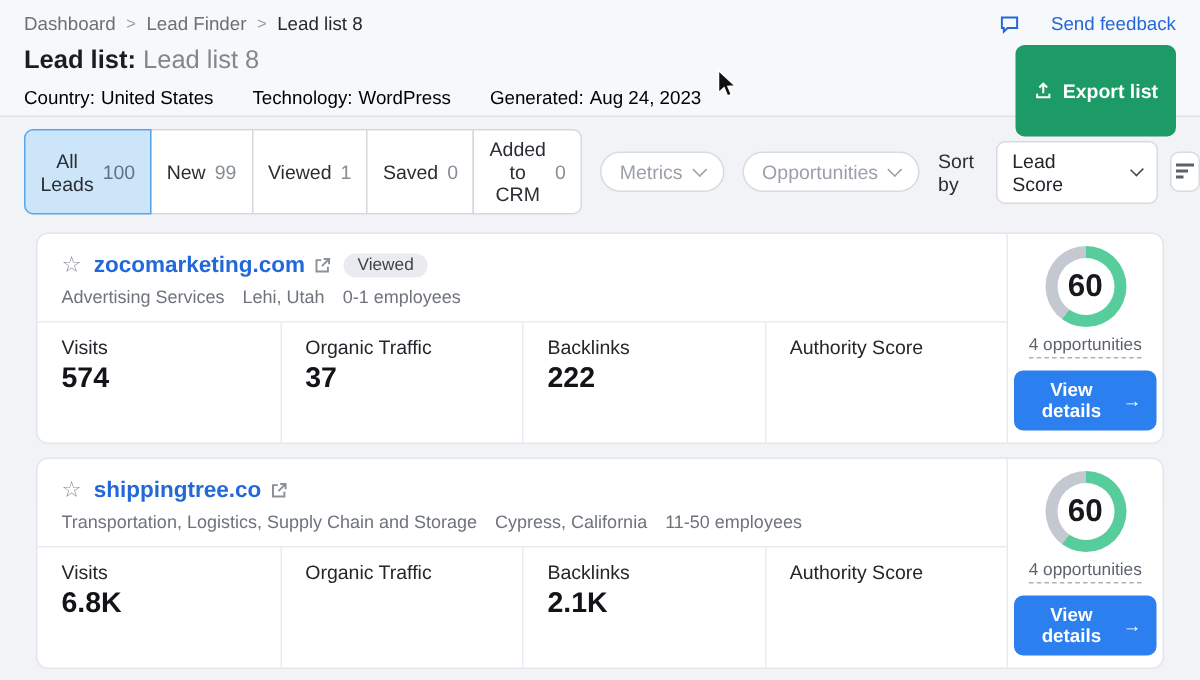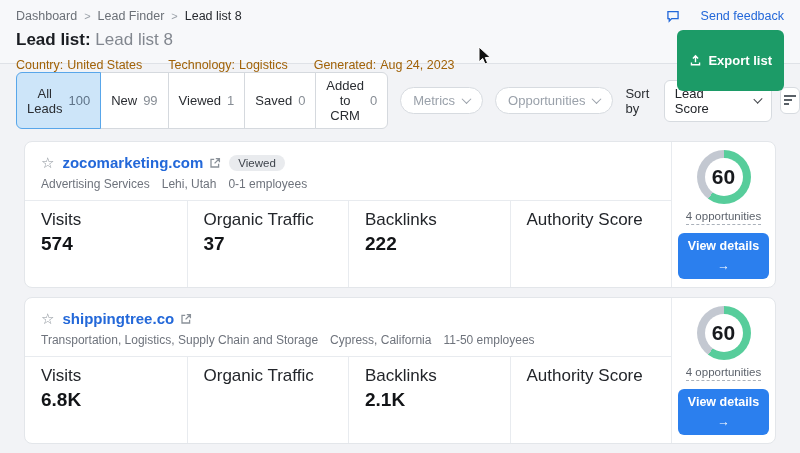--- a/index.html
+++ b/index.html
@@ -4,32 +4,32 @@
 <style>
   * { box-sizing: border-box; margin: 0; padding: 0; }
   html,body { width:800px; height:453px; overflow:hidden; }
   body {
     font-family:"Liberation Sans", sans-serif;
     background:#f2f3f6;
     color:#22252a;
     position:relative;
   }
   
-  .hdr { background:#f7f8fa; border-bottom:1px solid #dfe2e7; padding:9px 16px 0; height:64px; position:relative; }
+  .hdr { background:#f7f8fa; border-bottom:1px solid #dfe2e7; padding:9px 16px 0; height:78px; position:relative; }
   .crumb-row { display:flex; align-items:center; font-size:12.5px; color:#6b7077; }
   .crumb { cursor:pointer; }
   .crumb.current { color:#26292e; }
   .crumb-sep { margin:0 7px; color:#9aa0a8; font-size:11px; }
   .feedback { margin-left:auto; display:flex; align-items:center; gap:21px; color:#2368d9; font-size:12.5px; cursor:pointer; text-decoration:none; }
   .title-row { margin-top:7px; font-size:17px; }
   .title-bold { font-weight:bold; color:#1a1d22; }
   .title-gray { color:#82878f; }
   .export-btn { position:absolute; right:16px; top:30px; background:#1c9b67; color:#fff; border:none; border-radius:6px;
     padding:23px 12px; font-size:13px; font-weight:bold; display:flex; align-items:center; gap:6px; cursor:pointer; font-family:inherit; }
-  .filters-row { margin-top:8px; display:flex; gap:26px; font-size:12.5px; color:#a16207; }
+  .filters-row { margin-top:8px; display:flex; gap:26px; font-size:12.5px; color:#000000; }
   .filter { display:flex; gap:4px; }
   
   .toolbar { display:flex; align-items:center; padding:8px 16px; gap:12px; }
   .tabs { display:inline-flex; }
   .tab { background:#fff; border:1px solid #d5d9de; padding:5px 10px; font-size:13px; color:#2a2d32;
     margin-left:-1px; cursor:pointer; display:flex; gap:6px; align-items:center; font-family:inherit; position:relative; }
   .tab:first-child { border-radius:6px 0 0 6px; margin-left:0; }
   .tab:last-child { border-radius:0 6px 6px 0; }
   .tab .cnt { color:#878d95; }
   .tab.selected { background:#cde5f9; border-color:#58a6ea; z-index:1; }
@@ -56,29 +56,29 @@
   .card-head { padding:12px 16px 9px; }
   .domain-row { display:flex; align-items:center; gap:8px; }
   .star { color:#8a9199; font-size:15px; cursor:pointer; line-height:1; }
   .domain { color:#2368d9; font-size:15px; font-weight:bold; text-decoration:none; cursor:pointer; }
   .ext-ic { margin-left:-2px; cursor:pointer; }
   .badge { background:#e9ebee; border-radius:10px; padding:2px 9px; font-size:11.5px; color:#3f444c; }
   .subline { margin-top:6px; font-size:12px; color:#6e737c; display:flex; gap:12px; }
   .metrics { border-top:1px solid #e8ebef; display:grid; grid-template-columns:repeat(4,1fr); flex:1; }
   .metric { padding:9px 16px 8px; border-left:1px solid #e8ebef; }
   .metric:first-child { border-left:none; }
-  .m-label { font-size:17px; color:#23262b; }
+  .m-label { font-size:13px; color:#23262b; }
   .m-value { font-size:19px; font-weight:bold; color:#121417; margin-top:3px; }
   .card-score { width:104px; border-left:1px solid #e8ebef; display:flex; flex-direction:column; align-items:center; padding:8px 4px; }
   .gauge { width:54px; height:54px; border-radius:50%; display:flex; align-items:center; justify-content:center; }
   .gauge-inner { width:38px; height:38px; border-radius:50%; background:#fff; display:flex; align-items:center; justify-content:center;
     font-size:21px; font-weight:bold; color:#17191d; }
   .opps { margin-top:6px; font-size:11.5px; color:#5d636c; border-bottom:1px dashed #aab1ba; padding-bottom:2px; cursor:pointer; }
   .details-btn { margin-top:8px; background:#2b7fee; color:#fff; border:none; border-radius:6px; padding:6px 10px;
-    font-size:12.5px; font-weight:bold; display:flex; align-items:center; gap:6px; cursor:pointer; font-family:inherit;flex-direction:column; }
+    font-size:12.5px; font-weight:bold; display:flex; align-items:center; gap:6px; cursor:pointer; font-family:inherit; }
   .cursor { position:absolute; left:478px; top:46px; pointer-events:none; }
 </style>
 </head>
 <body>
 
 <header class="hdr">
   <div class="crumb-row">
     <span class="crumb">Dashboard</span>
     <span class="crumb-sep">&gt;</span>
     <span class="crumb">Lead Finder</span>
@@ -101,21 +101,21 @@
       </svg>
     <span>Export list</span>
   </button>
   <div class="filters-row">
     <span class="filter">
       <span>Country:</span>
       <span>United States</span>
     </span>
     <span class="filter">
       <span>Technology:</span>
-      <span>Logistics</span>
+      <span>WordPress</span>
     </span>
     <span class="filter">
       <span>Generated:</span>
       <span>Aug 24, 2023</span>
     </span>
   </div>
 </header>
 
 <div class="toolbar">
   <div class="tabs">

